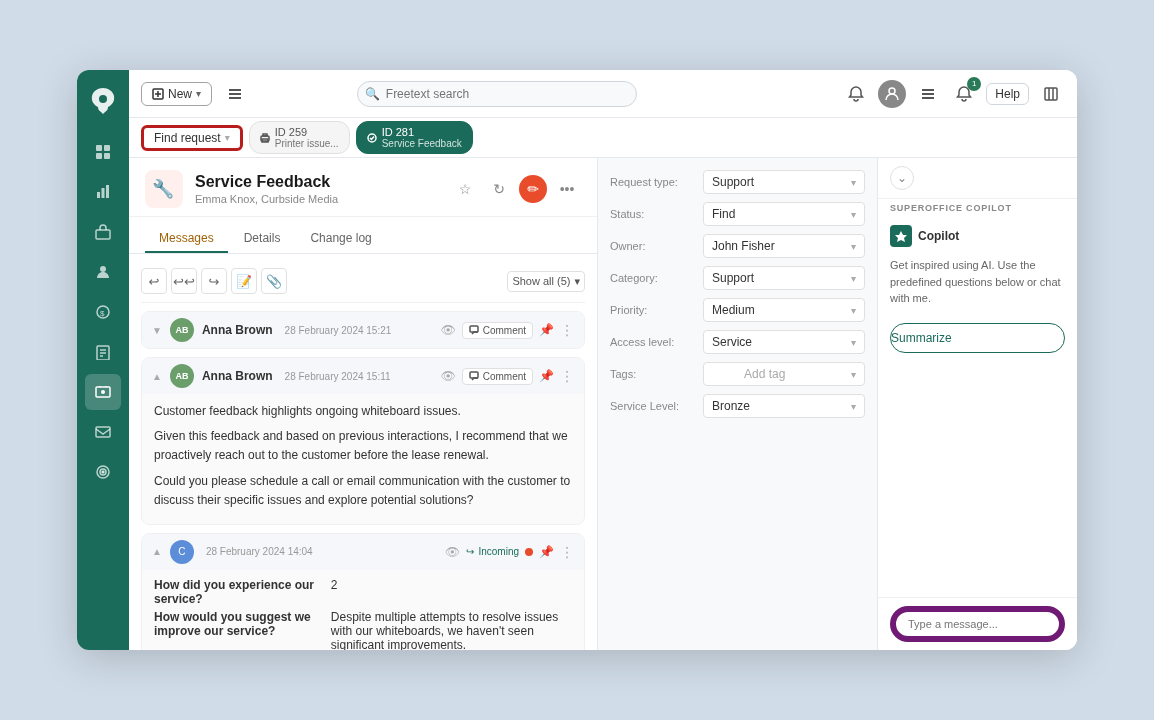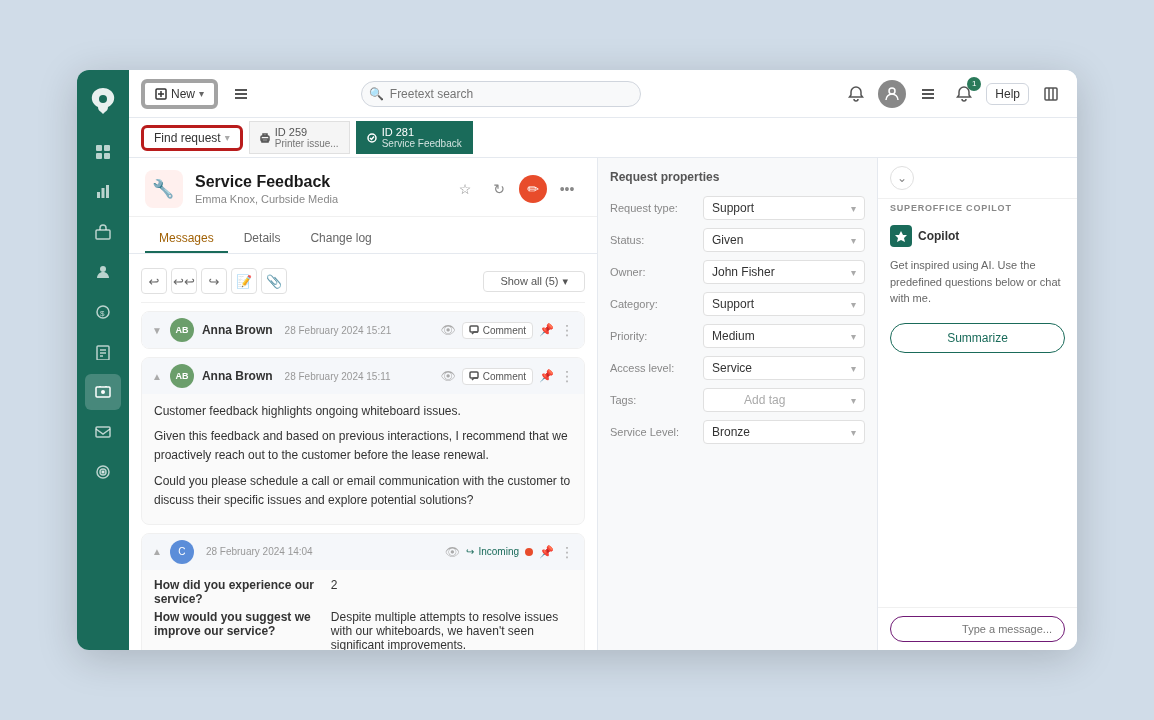--- a/index.html
+++ b/index.html
@@ -65,21 +65,21 @@
       align-items: center;
       padding: 0 12px;
       gap: 8px;
       border-bottom: 1px solid #e5e9ef;
     }
     .btn-new {
       display: flex;
       align-items: center;
       gap: 4px;
       background: #fff;
-      border: 4px solid #a3a3a3;
+      border: 1px solid #a3a3a3;
       border-radius: 6px;
       padding: 4px 10px;
       font-size: 12px;
       cursor: pointer;
       color: #333;
     }
     .btn-new .chevron {
       font-size: 10px; color: #666;
     }
     .topbar-icon {
@@ -172,21 +172,21 @@
       border: 3px solid #b91c1c;
       border-radius: 6px;
       padding: 3px 10px;
       font-size: 12px;
       cursor: pointer;
       color: #333;
     }
     .tab-item {
       display: flex; align-items: center; gap: 5px;
       padding: 4px 10px;
-      border-radius: 0;
+      border-radius: 12px;
       font-size: 11px;
       cursor: pointer;
       border: 1px solid #e0e0e0;
       background: #f5f5f5;
       color: #555;
       justify-content: flex-end;
     }
     .tab-item.active {
       background: #1a6b5a;
       border-color: #1a6b5a;
@@ -282,21 +282,21 @@
       cursor: pointer;
       color: #666;
       font-size: 13px;
       border: 1px solid #e0e0e0;
     }
     .show-all-btn {
       display: flex; align-items: center; gap: 4px;
       font-size: 11px;
       color: #555;
       cursor: pointer;
-      padding: 3px 16px;
+      padding: 3px 4px;
       border: 1px solid #e0e0e0;
       border-radius: 4px;
     }
     
     .msg-item {
       margin-bottom: 8px;
       border: 1px solid #f0f0f0;
       border-radius: 8px;
       overflow: hidden;
       background: #fafafa;
@@ -473,35 +473,34 @@
       display: block;
       width: 100%;
       padding: 7px 0;
       background: #fff;
       border: 1px solid #1a6b5a;
       border-radius: 20px;
       color: #1a6b5a;
       font-size: 12px;
       font-weight: 500;
       cursor: pointer;
-      text-align: center;
+      text-align: left;
     }
     .copilot-footer {
       border-top: 1px solid #f0f0f0;
       padding: 8px 12px;
     }
     .copilot-input {
       width: 100%;
-      border: 1px solid #701a75;
+      border: 6px solid #701a75;
       border-radius: 20px;
       padding: 6px 12px;
       font-size: 11px;
       outline: none;
       color: #999;
-      text-align: right;
     }
     
     ::-webkit-scrollbar { width: 4px; height: 4px; }
     ::-webkit-scrollbar-track { background: transparent; }
     ::-webkit-scrollbar-thumb { background: #d0d0d0; border-radius: 2px; }
   </style>
 </head>
 <body>
 
 <div class="app-window">
@@ -777,33 +776,32 @@
               <div class="survey-row">
                 <div class="survey-q">How would you suggest we improve our service?</div>
                 <div class="survey-a">Despite multiple attempts to resolve issues with our whiteboards, we haven't seen significant improvements.</div>
               </div>
             </div>
           </div>
         </div>
       </div>
 
       <div class="properties-panel">
-        <div class="props-title">Request properties</div>
 
         <div class="prop-row">
           <div class="prop-label">Request type:</div>
           <div class="prop-value">
             <span>Support</span>
             <span class="chevron">▾</span>
           </div>
         </div>
         <div class="prop-row">
           <div class="prop-label">Status:</div>
           <div class="prop-value">
-            <span>Given</span>
+            <span>Find</span>
             <span class="chevron">▾</span>
           </div>
         </div>
         <div class="prop-row">
           <div class="prop-label">Owner:</div>
           <div class="prop-value">
             <span>John Fisher</span>
             <span class="chevron">▾</span>
           </div>
         </div>

